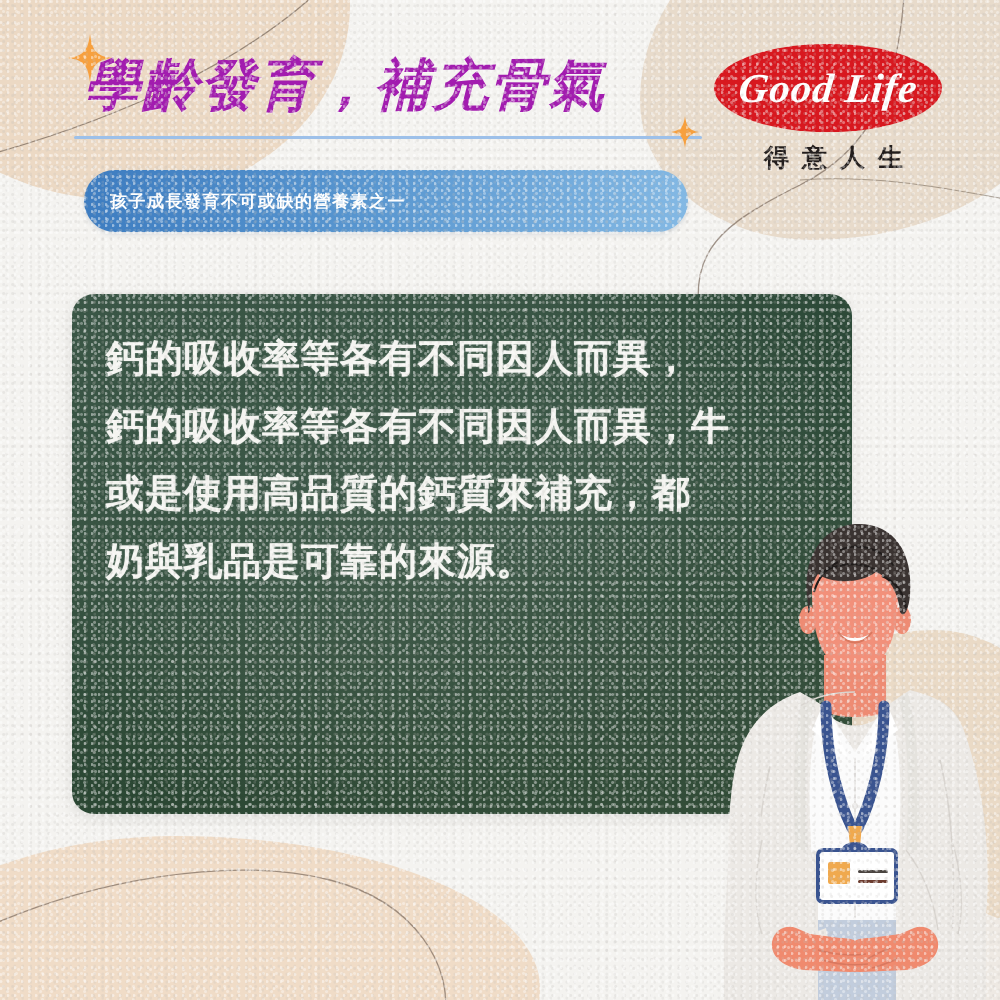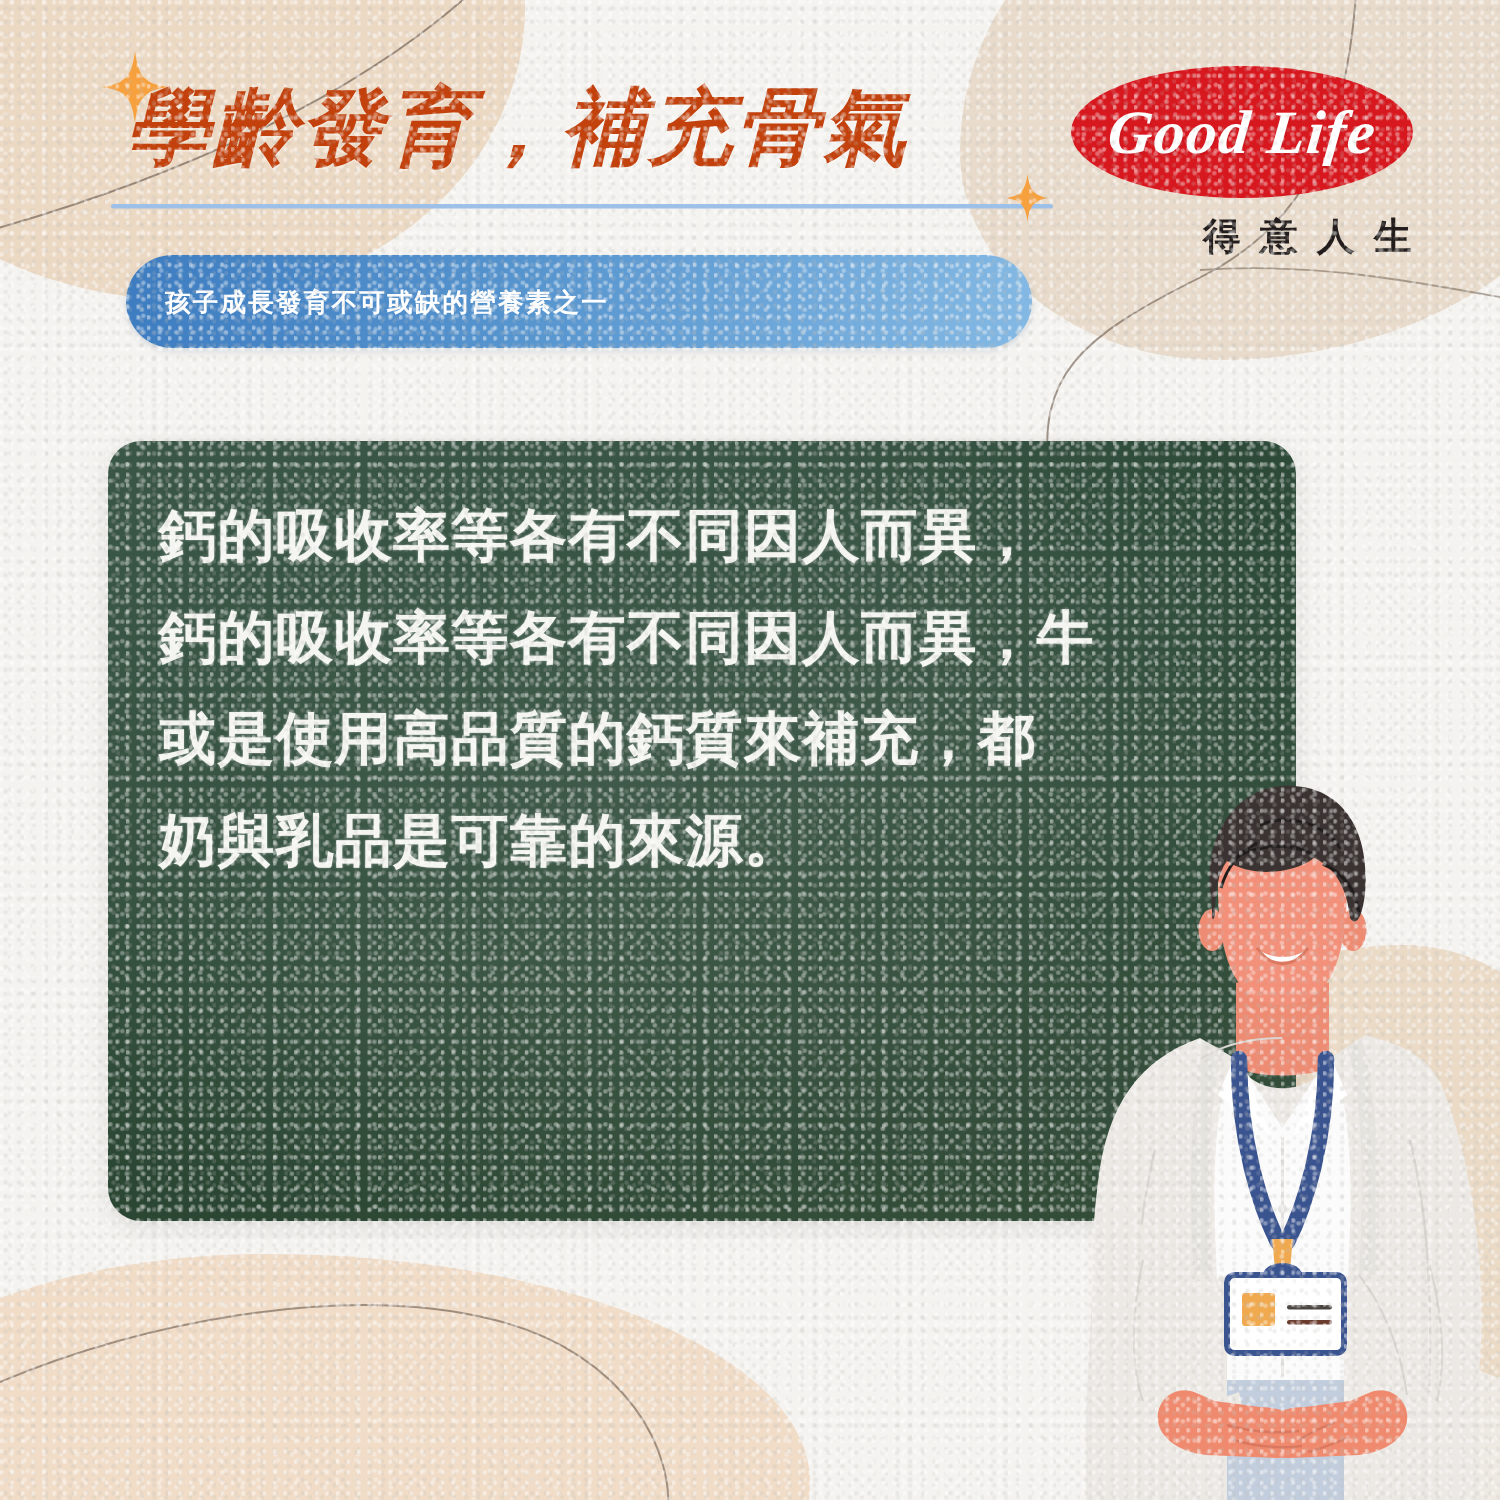--- a/index.html
+++ b/index.html
@@ -51,21 +51,21 @@
     border-radius:50% 50% 50% 50%;
   }
   
   .curve-layer{position:absolute;inset:0;z-index:2;pointer-events:none;}
   
   .sparkle{position:absolute;z-index:6;}
   
   .title{
     position:absolute;left:84px;top:56px;z-index:7;
     font-size:56px;font-weight:bold;font-style:italic;
-    color:#c2410c;letter-spacing:2px;line-height:1.05;
+    color:#a21caf;letter-spacing:2px;line-height:1.05;
     white-space:nowrap;
     text-shadow:0 1px 0 rgba(255,255,255,.35);
   }
   .divider{
     position:absolute;left:74px;top:136px;width:628px;height:3px;z-index:5;
     background:#9dc0e9;border-radius:2px;
   }
   .banner{
     position:absolute;left:84px;top:170px;width:604px;height:62px;z-index:7;
     border-radius:31px;
@@ -85,35 +85,34 @@
     display:flex;align-items:center;justify-content:center;
   }
   .logo-word{
     color:#ffffff;font-family:"Liberation Serif","DejaVu Serif",serif;
     font-style:italic;font-weight:bold;font-size:41px;
     letter-spacing:1px;white-space:nowrap;
     transform:skewX(-6deg);
     text-shadow:1px 1px 0 rgba(0,0,0,.06);
   }
   .logo-sub{
-    margin-top:9px;text-align:right;width:228px;
+    margin-top:9px;text-align:center;width:228px;
     color:#221d1c;font-size:25px;font-weight:bold;letter-spacing:13px;
     padding-left:12px;white-space:nowrap;
   }
   
   .board{
     position:absolute;left:72px;top:294px;width:780px;height:520px;z-index:4;
     border-radius:22px;
     background:
       radial-gradient(ellipse at 28% 24%, rgba(255,255,255,.055) 0 38%, transparent 70%),
       radial-gradient(ellipse at 74% 70%, rgba(255,255,255,.04) 0 32%, transparent 66%),
       linear-gradient(165deg,#2f4c3b 0%,#2c4937 45%,#2a452f 100%);
     box-shadow:0 4px 16px rgba(0,0,0,.10);
     overflow:hidden;
-    padding-left:12px;
   }
   .board-streaks{
     position:absolute;inset:0;pointer-events:none;opacity:.5;
   }
   .board-text{
     position:absolute;left:34px;top:34px;right:28px;z-index:5;
     color:#f4f4f0;font-size:38px;font-weight:bold;
     line-height:1.62;letter-spacing:1px;
     text-shadow:0 0 1px rgba(255,255,255,.5), 0 0 3px rgba(255,255,255,.18);
   }

